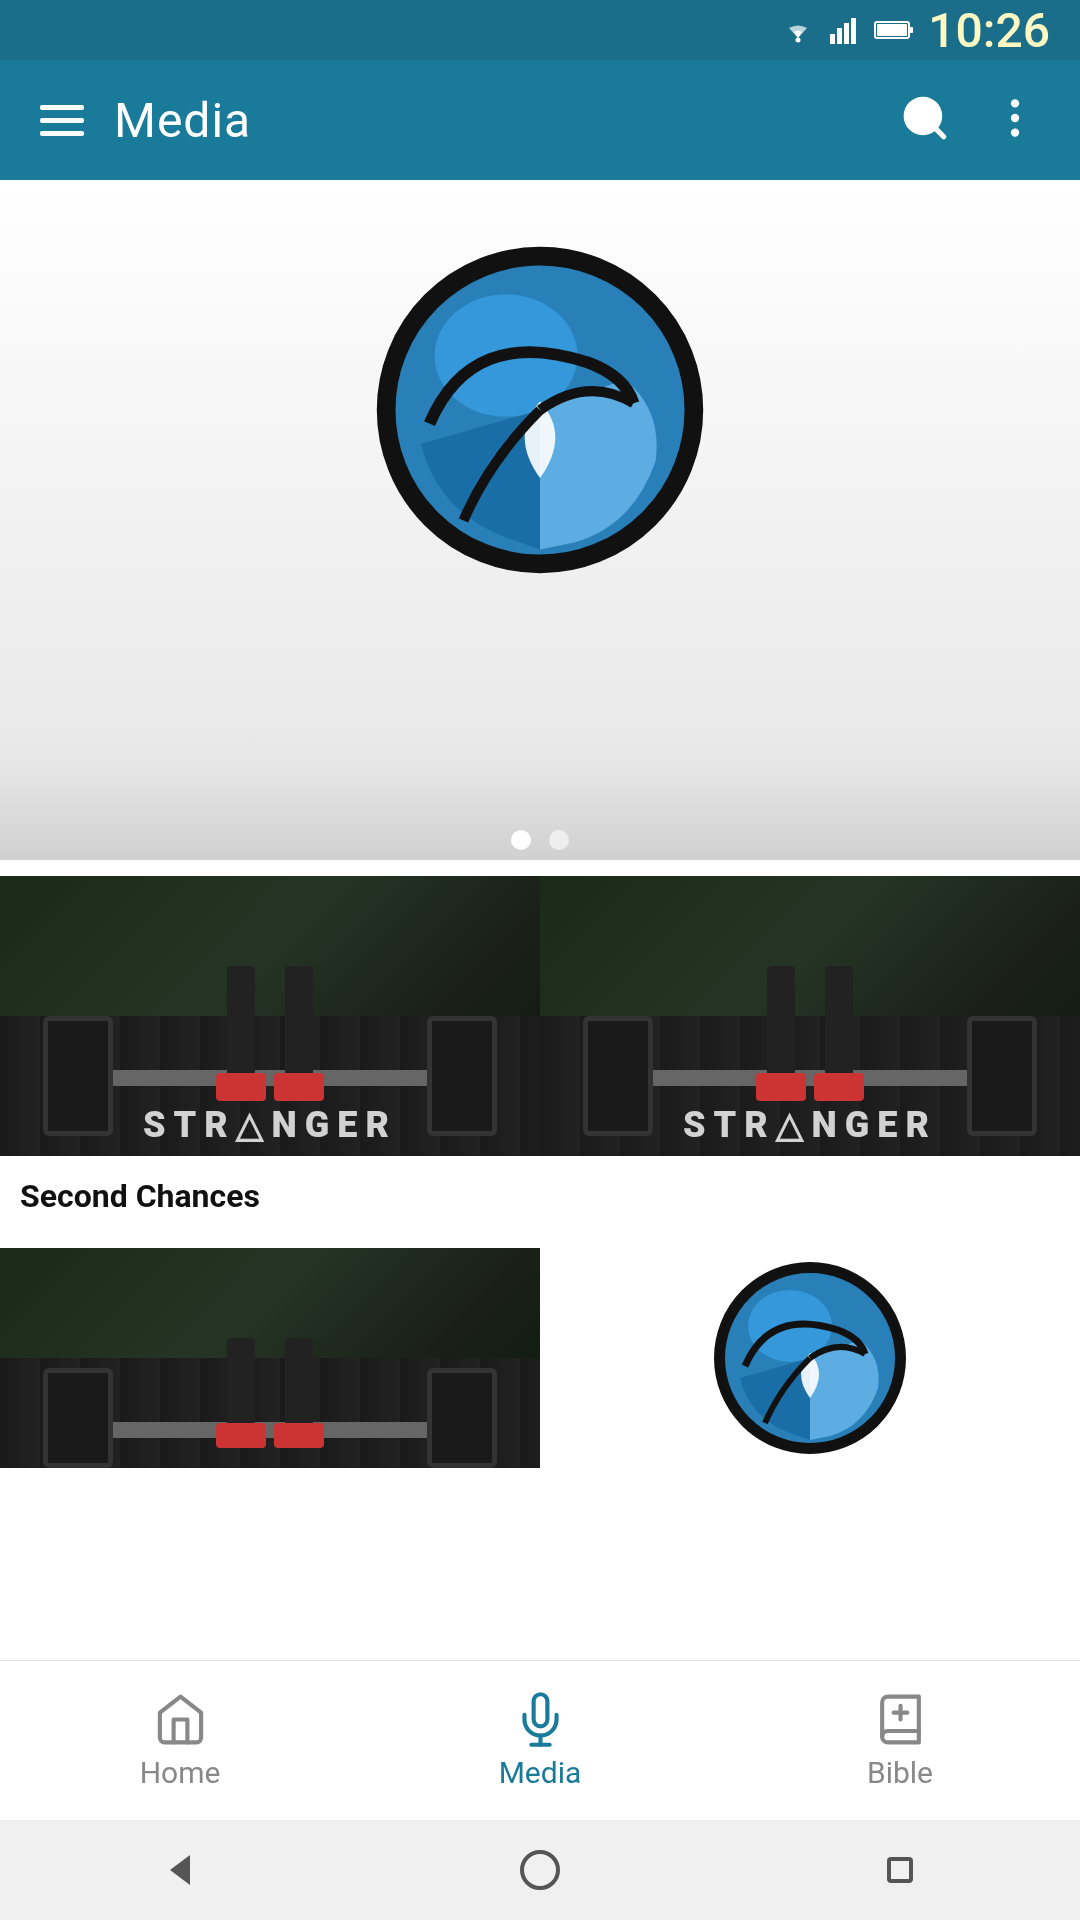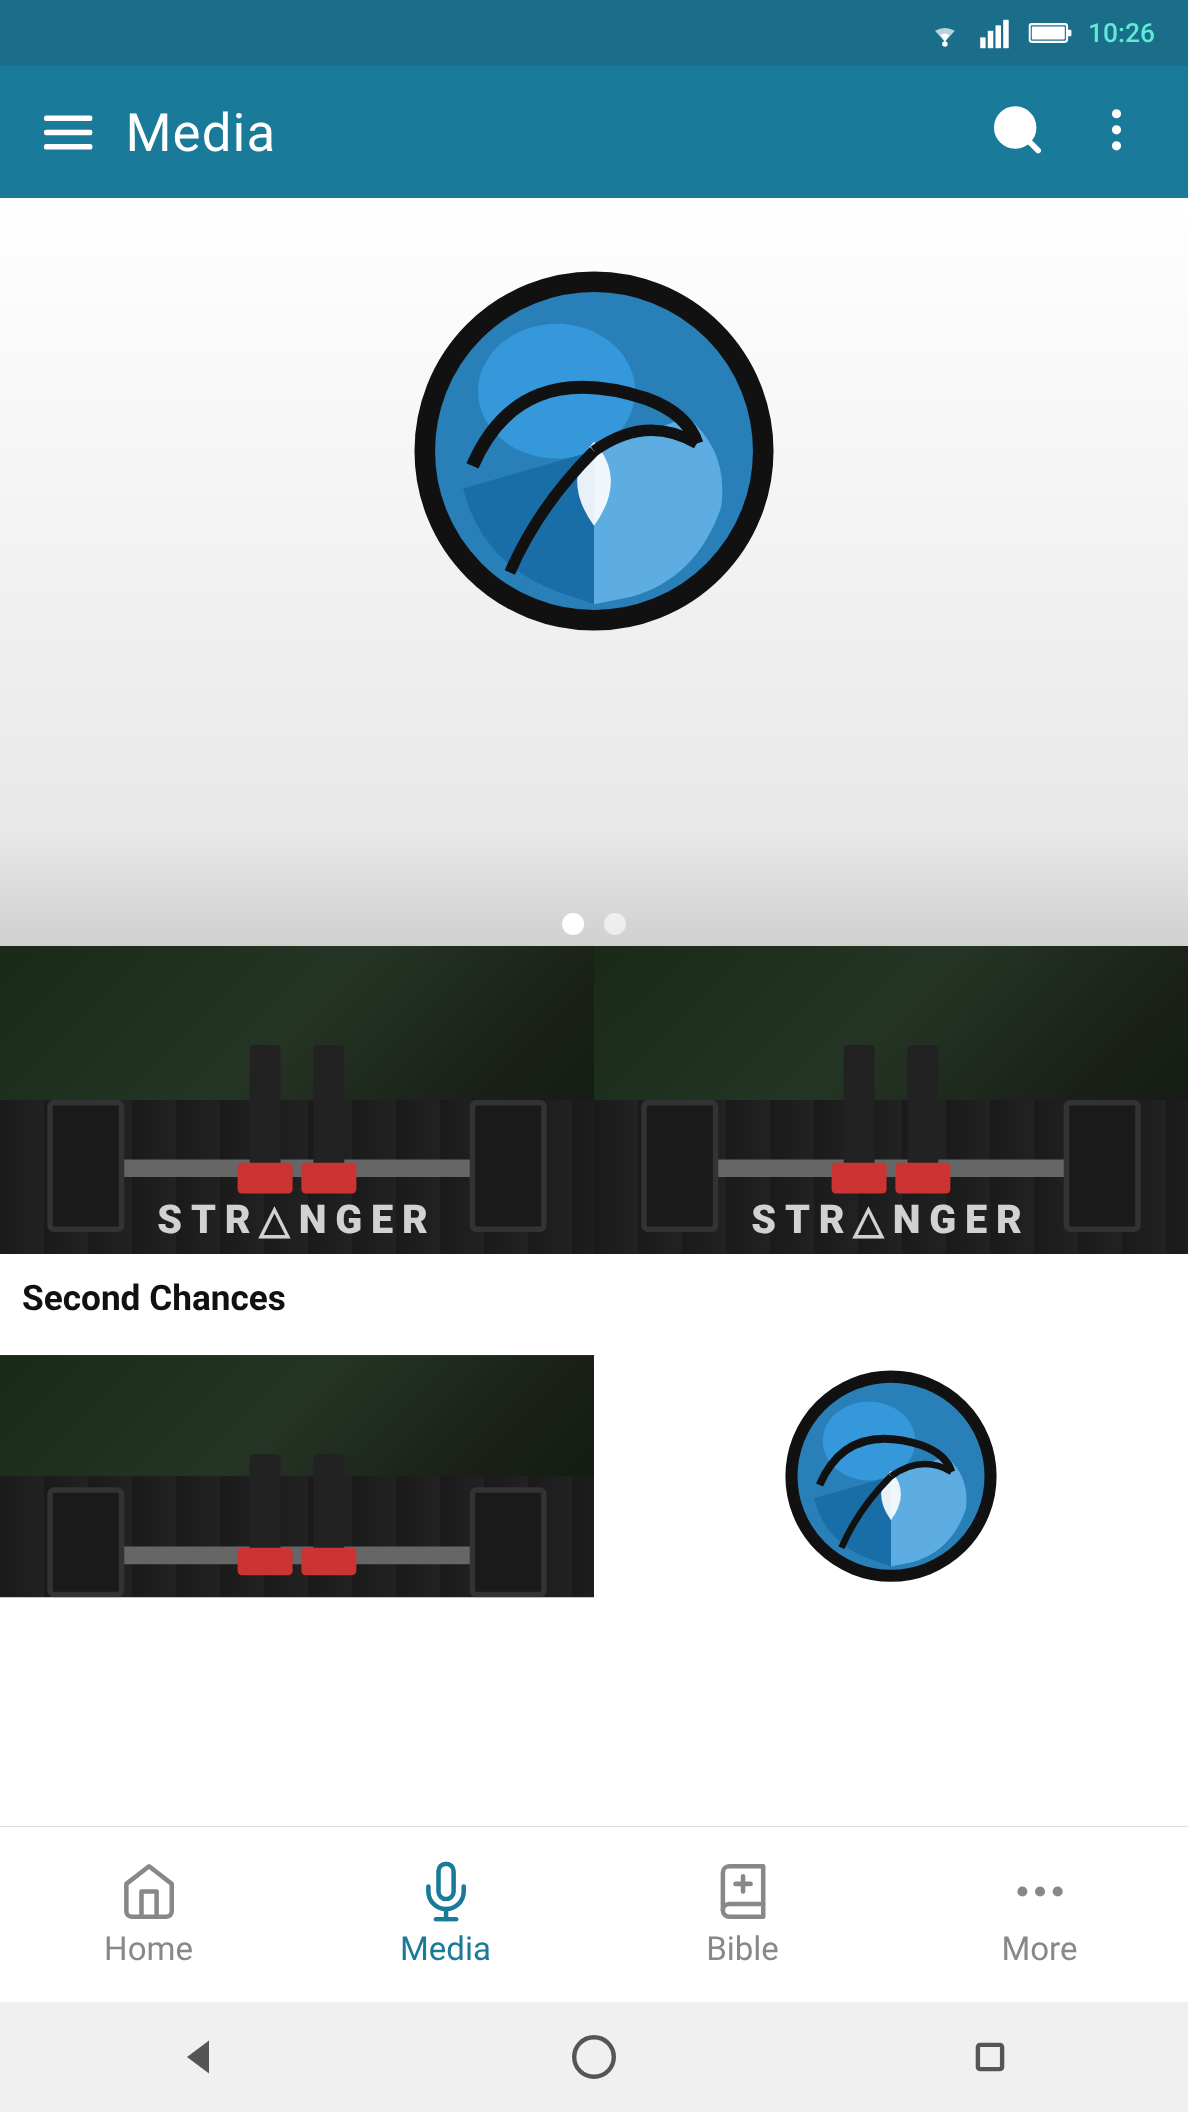--- a/index.html
+++ b/index.html
@@ -24,22 +24,22 @@
       justify-content: flex-end;
       padding: 0 30px;
       gap: 18px;
     }
     .status-icons {
       display: flex;
       align-items: center;
       gap: 14px;
     }
     .status-time {
-      color: #5eead4;
-      font-size: 24px;
+      color: #fef9c3;
+      font-size: 48px;
       font-weight: 500;
     }
 
     
     .app-bar {
       width: 100%;
       height: 120px;
       background: #1a7a9a;
       display: flex;
       align-items: center;
@@ -98,20 +98,21 @@
     .carousel-logo {
       width: 340px;
       height: 340px;
     }
 
     
     .media-grid {
       display: grid;
       grid-template-columns: 1fr 1fr;
       width: 100%;
+      margin-top: 16px;
     }
 
     .media-item {
       position: relative;
       cursor: pointer;
     }
 
     .media-item-thumb {
       width: 100%;
       height: 280px;
@@ -464,28 +465,20 @@
     <svg viewBox="0 0 24 24" fill="none" stroke="#888" stroke-width="1.8" stroke-linecap="round" stroke-linejoin="round">
       <path d="M4 19.5A2.5 2.5 0 0 1 6.5 17H20"></path>
       <path d="M6.5 2H20v20H6.5A2.5 2.5 0 0 1 4 19.5v-15A2.5 2.5 0 0 1 6.5 2z"></path>
       <line x1="12" y1="6" x2="12" y2="12"></line>
       <line x1="9" y1="9" x2="15" y2="9"></line>
     </svg>
     <span class="nav-label">Bible</span>
   </div>
 
 
-  <div class="nav-item">
-    <svg viewBox="0 0 24 24" fill="#888">
-      <circle cx="5" cy="12" r="2"></circle>
-      <circle cx="12" cy="12" r="2"></circle>
-      <circle cx="19" cy="12" r="2"></circle>
-    </svg>
-    <span class="nav-label">More</span>
-  </div>
 </div>
 
 <div class="android-nav">
 
   <div class="android-nav-btn">
     <svg width="50" height="50" viewBox="0 0 50 50">
       <polygon points="35,10 15,25 35,40" fill="#555"></polygon>
     </svg>
   </div>
 

